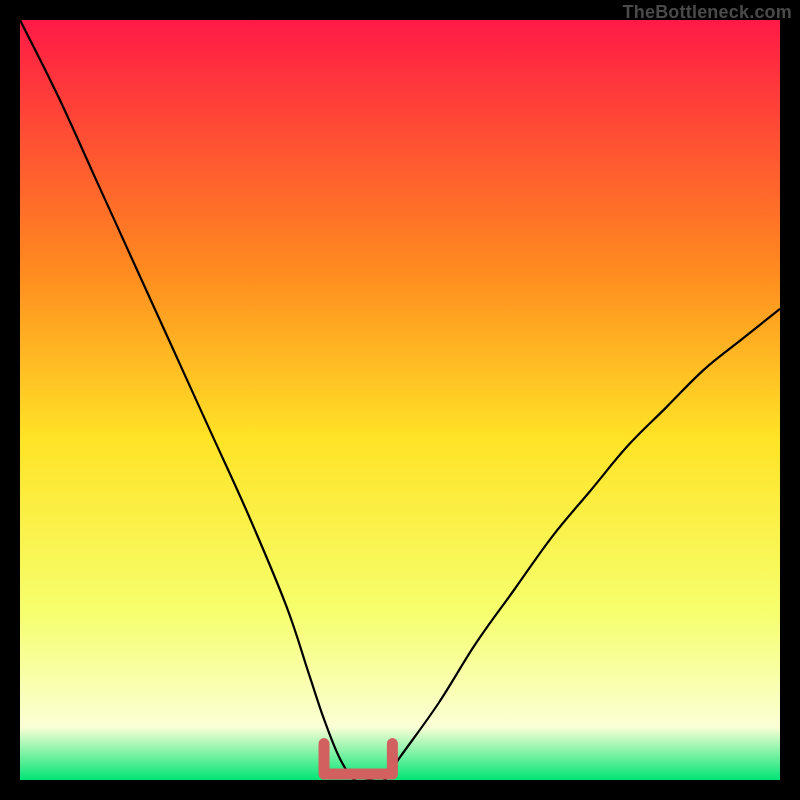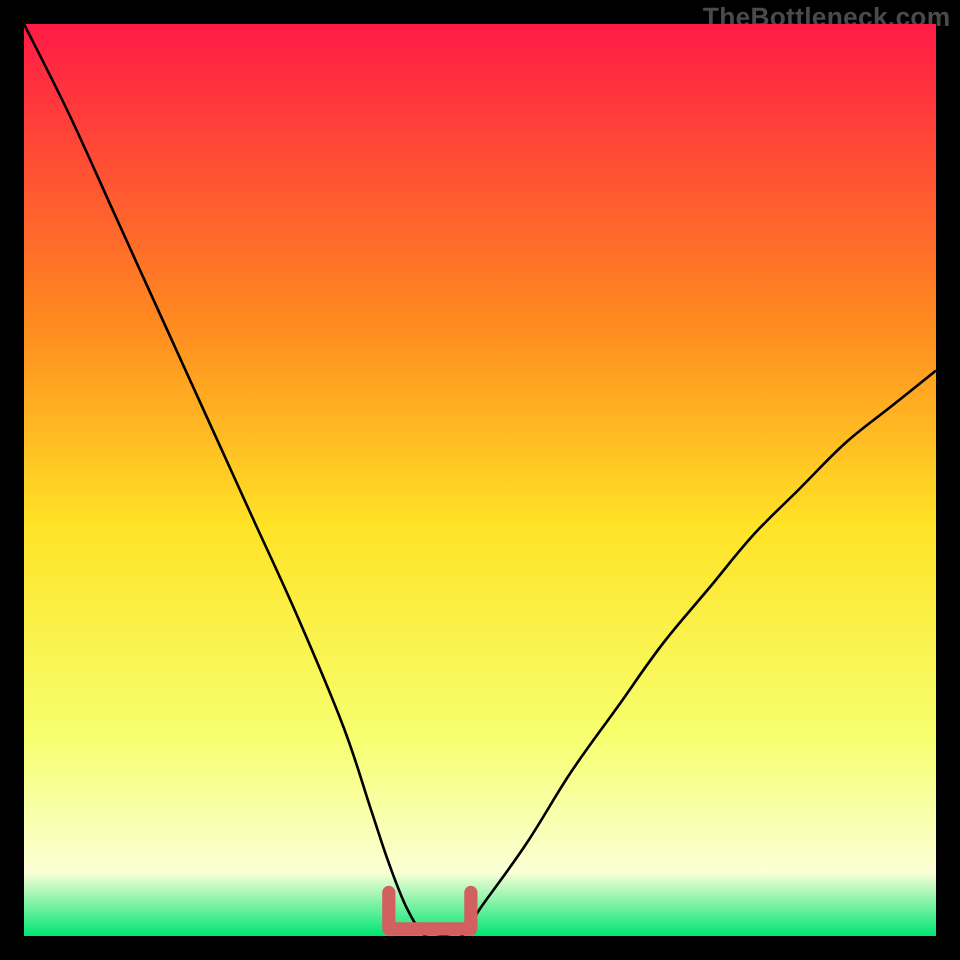--- a/index.html
+++ b/index.html
@@ -27,21 +27,21 @@
   .plot svg {
     display: block;
     width: 760px;
     height: 760px;
   }
   .watermark {
     position: absolute;
     top: 2px;
     right: 8px;
     color: #4a4a4a;
-    font-size: 22px;
+    font-size: 18px;
     font-weight: 600;
     letter-spacing: 0.2px;
     user-select: none;
   }
 </style>
 </head>
 <body>
 
 <div class="frame">
   <div class="watermark">TheBottleneck.com</div>

